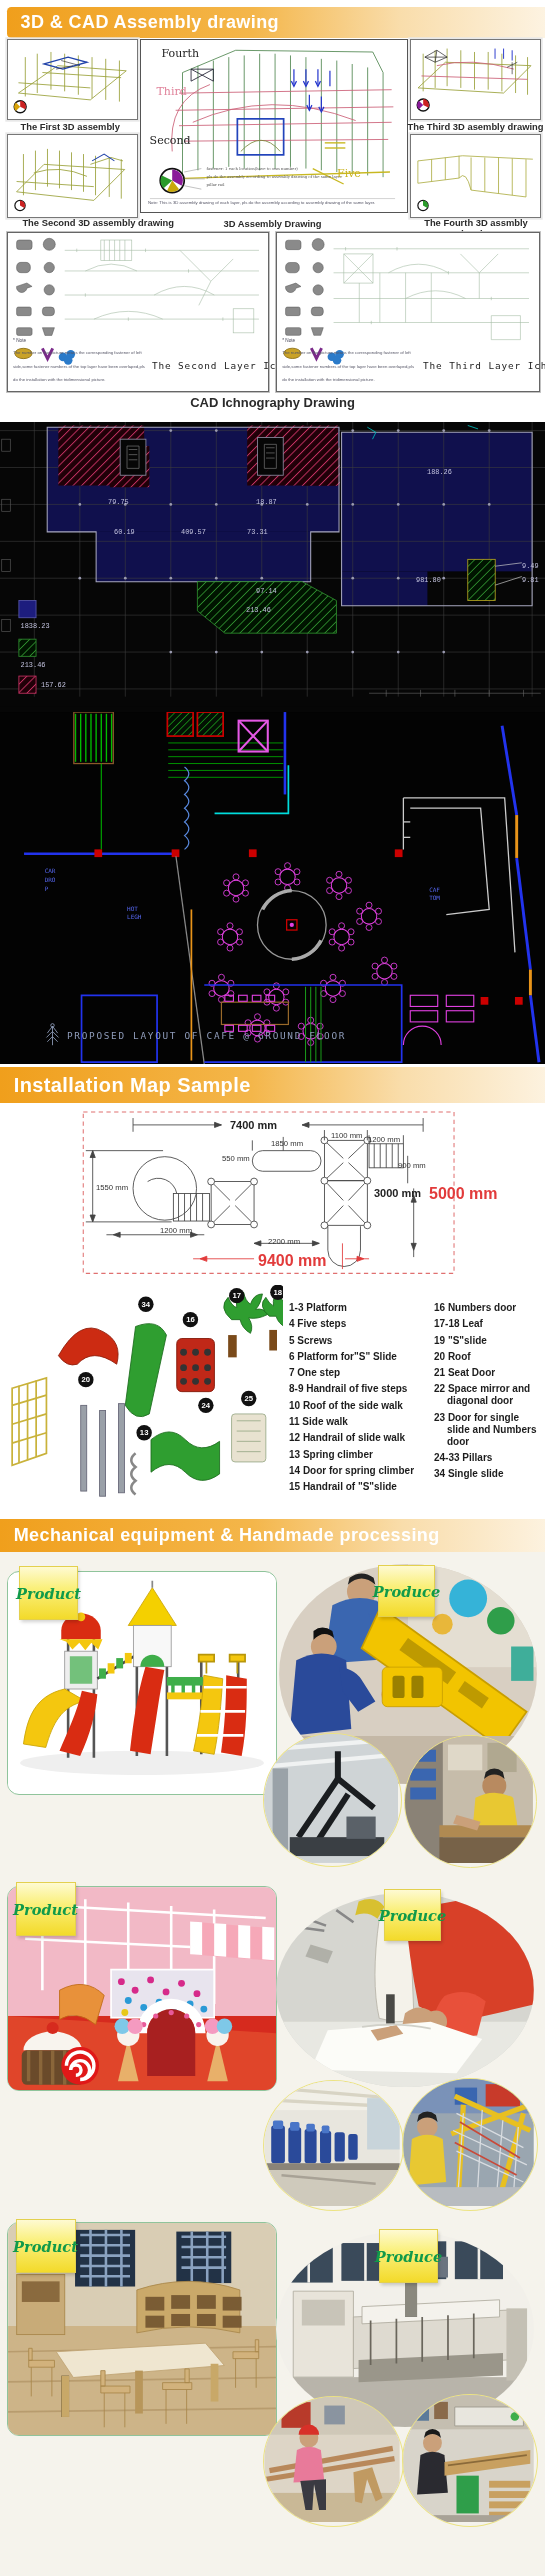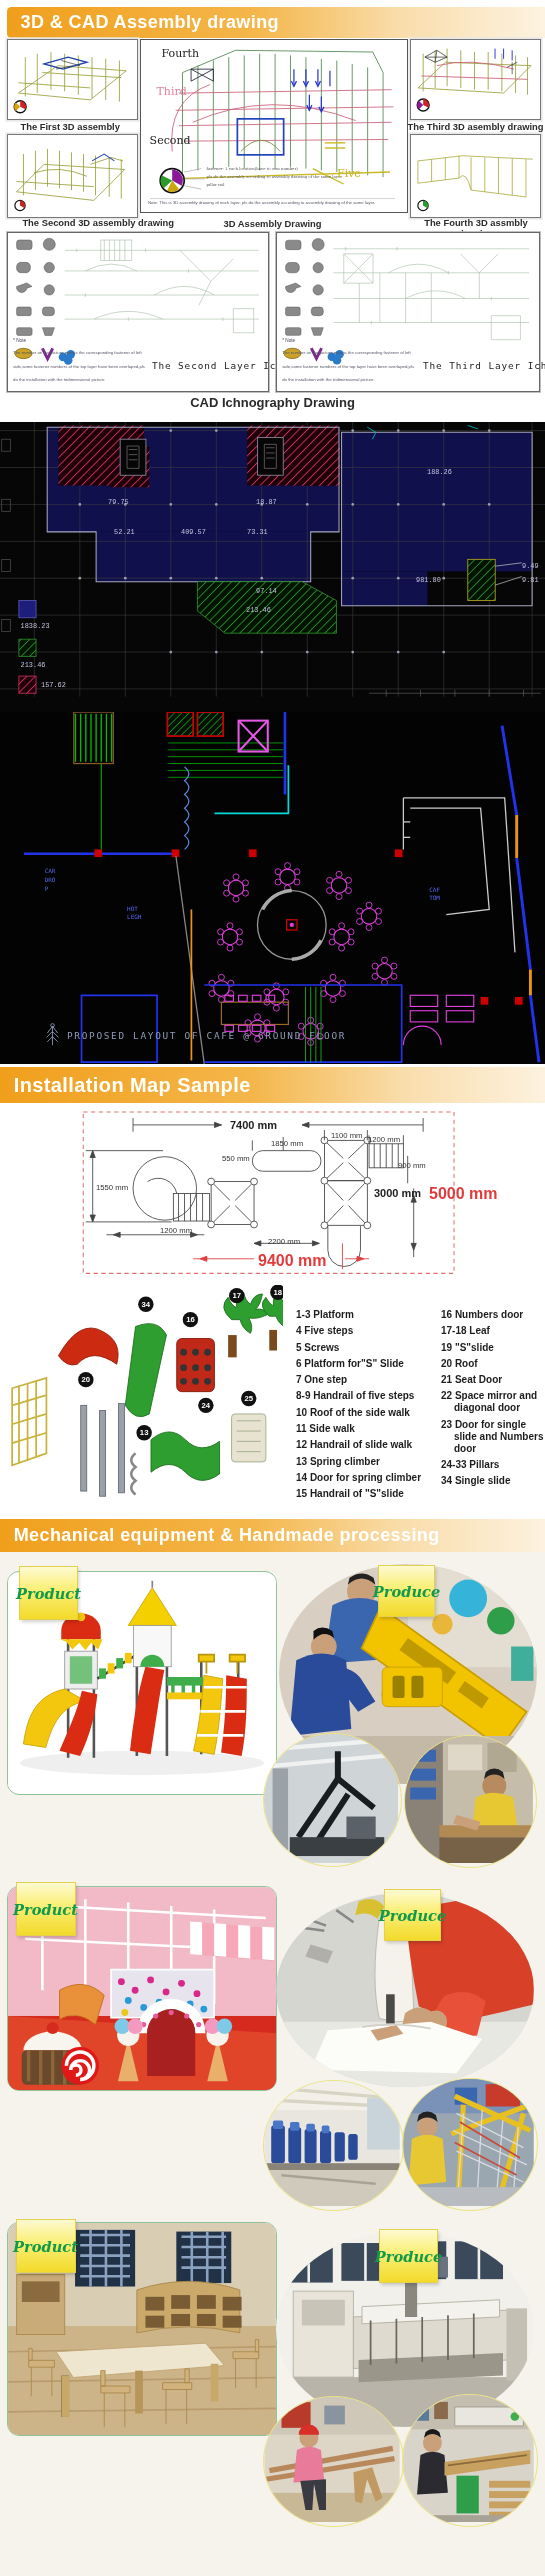--- a/index.html
+++ b/index.html
@@ -17,21 +17,21 @@
   .note-tiny{position:absolute;font-size:4.3px;color:#556;line-height:6px}
   .ich-cap{position:absolute;font-family:"DejaVu Sans Mono",monospace;font-size:9.4px;
            letter-spacing:0.9px;color:#222;white-space:nowrap}
   .dark{position:absolute;left:0;width:545px;background:#060606}
   .bpnum{position:absolute;color:#c2c2de;font-family:Liberation Mono, monospace;font-size:6.9px;white-space:nowrap}
   .cafe-cap{position:absolute;color:#8f9cba;font-family:"DejaVu Sans Mono",monospace;
             font-size:9.4px;letter-spacing:1.7px;white-space:nowrap}
   .dim{position:absolute;color:#333;font-size:7.7px;white-space:nowrap}
   .dim.big{font-size:11px;font-weight:bold;color:#222}
   .dim.bigred{font-size:16px;font-weight:bold;color:#e23b3b}
-  .plist{position:absolute;margin:7px;padding:0;list-style:none;font-size:10px;font-weight:bold;color:#1d1d1d}
+  .plist{position:absolute;margin:0;padding:0;list-style:none;font-size:10px;font-weight:bold;color:#1d1d1d}
   .plist li{margin-bottom:4.3px;line-height:12px;padding-left:13px;text-indent:-13px}
   .photo-bg{position:absolute;left:0;width:545px;background:#f5f3ec}
   .pcard{position:absolute;background:#fff;border:1.7px solid #8fc49b;border-radius:12px;overflow:hidden}
   .pcircle{position:absolute;border-radius:50%;overflow:hidden}
   .pcircle.ring{border:1.7px solid #ece383}
   .tag{position:absolute;display:flex;align-items:center;justify-content:center;
        background:linear-gradient(180deg,#fefad2 0%,#faf07c 40%,#f3da2a 100%);
        border:0.9px solid #e3d04e;box-shadow:1.7px 2.6px 3.4px rgba(0,0,0,.18);
        font-family:"DejaVu Serif",serif;font-style:italic;font-weight:bold;
        font-size:14.6px;color:#109a4a;z-index:5}
@@ -433,21 +433,21 @@
           <rect x="2" y="230" width="10" height="14"></rect>
       </g>
       <rect x="22" y="208" width="20" height="20" fill="#1d1d7e" stroke="#5555aa"></rect>
       <rect x="22" y="253" width="20" height="20" fill="url(#grnh)" stroke="#2e8b2e"></rect>
       <rect x="22" y="296" width="20" height="20" fill="url(#redh)" stroke="#c03060"></rect>
     </svg>
 
     <span class="bpnum" style="left:427px;top:46px">188.26</span>
     <span class="bpnum" style="left:108px;top:76px">79.75</span>
     <span class="bpnum" style="left:256px;top:76px">18.87</span>
-    <span class="bpnum" style="left:114px;top:106px">52.21</span>
+    <span class="bpnum" style="left:114px;top:106px">60.19</span>
     <span class="bpnum" style="left:181px;top:106px">409.57</span>
     <span class="bpnum" style="left:247px;top:106px">73.31</span>
     <span class="bpnum" style="left:256px;top:165px">97.14</span>
     <span class="bpnum" style="left:416px;top:154px">981.80</span>
     <span class="bpnum" style="left:246px;top:184px">213.46</span>
     <span class="bpnum" style="left:522px;top:140px">9.49</span>
     <span class="bpnum" style="left:522px;top:154px">9.81</span>
     <span class="bpnum" style="left:20.6px;top:200px">1838.23</span>
     <span class="bpnum" style="left:20.6px;top:239px">213.46</span>
     <span class="bpnum" style="left:41px;top:259px">157.62</span>

